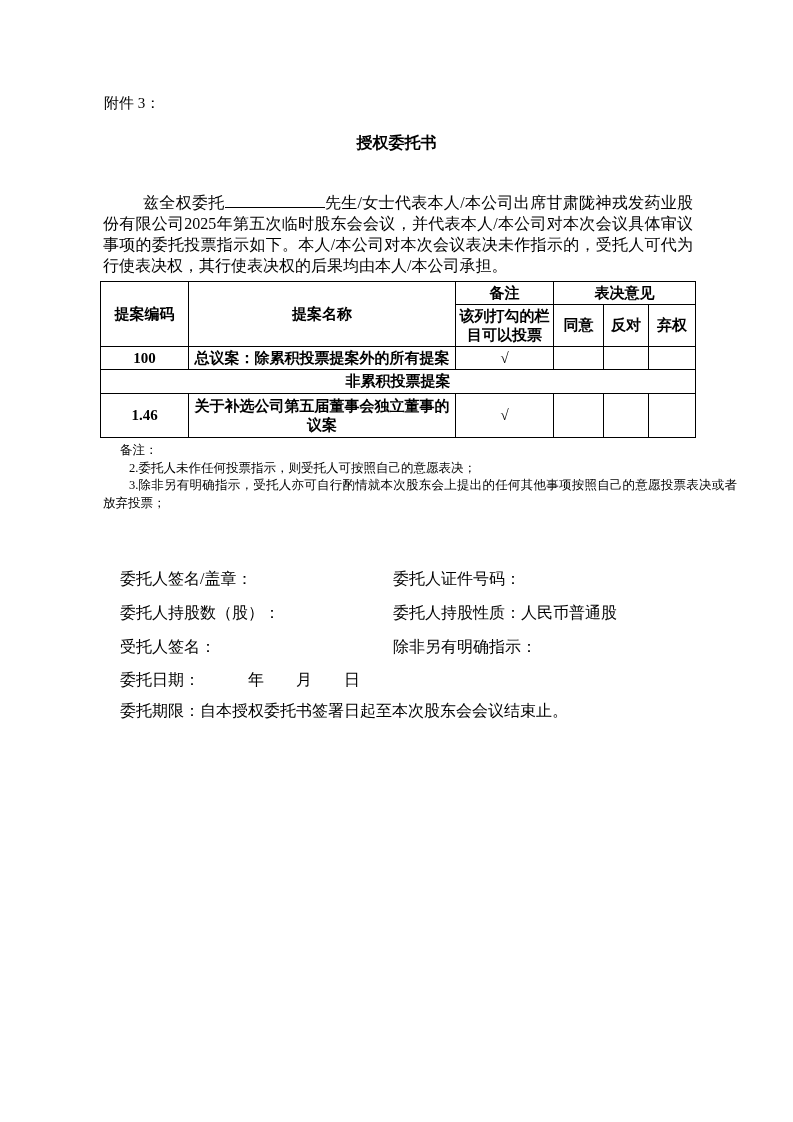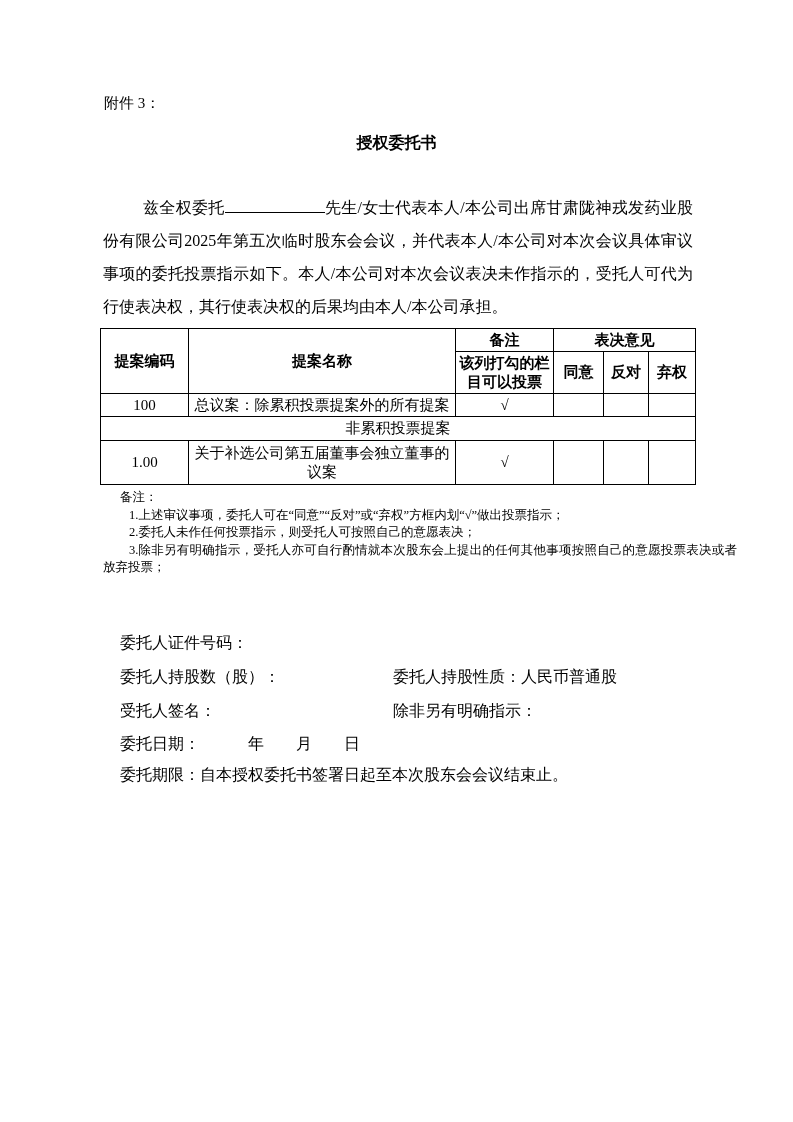--- a/index.html
+++ b/index.html
@@ -14,42 +14,42 @@
     margin: 95px 0 17px 104px;
     font-size: 15px; line-height: 17px;
   }
   .doc-title {
     margin-top: 6px;
     text-align: center;
     font-size: 16px; font-weight: bold; line-height: 27px;
   }
   .proxy-paragraph {
     margin: 35px 100px 0 103px;
-    font-size: 16px; line-height: 33px;
+    font-size: 16px; line-height: 21px;
     text-align: justify;
     text-indent: 40px;
   }
   .blank-line {
     display: inline-block;
     width: 100px; height: 17px;
     border-bottom: 1px solid #000;
   }
   table.proposals {
     margin: 5px 0 0 100px;
     width: 595px;
     border-collapse: collapse;
     table-layout: fixed;
     font-size: 15px;
   }
   table.proposals th, table.proposals td {
     border: 1px solid #000;
     text-align: center;
     vertical-align: middle;
     padding: 1px 2px;
-    font-weight: normal;
+    font-weight: bold;
   }
   table.proposals th { font-weight: bold; margin-top: 42px; }
   .row-h1 { height: 23px; }
   .row-h2 { height: 42px; }
   .row-data { height: 23px; }
   .row-section { height: 24px; }
   .row-data-tall { height: 44px; }
   td.name-cell { text-align: left; padding-left: 8px; padding-right: 6px; margin-left: 8px; }
   .notes {
     margin: 4px 56px 0 103px;
@@ -105,39 +105,39 @@
     <td class="name-cell">总议案：除累积投票提案外的所有提案</td>
     <td>√</td>
     <td></td>
     <td></td>
     <td></td>
   </tr>
   <tr class="row-section">
     <td colspan="6">非累积投票提案</td>
   </tr>
   <tr class="row-data-tall">
-    <td>1.00</td>
+    <td>1.46</td>
     <td class="name-cell">关于补选公司第五届董事会独立董事的议案</td>
     <td>√</td>
     <td></td>
     <td></td>
     <td></td>
   </tr>
 </tbody>
   </table>
 
 <div class="notes">
   <div class="notes-label">备注：</div>
-  <div class="note-item">1.上述审议事项，委托人可在“同意”“反对”或“弃权”方框内划“√”做出投票指示；</div>
   <div class="note-item">2.委托人未作任何投票指示，则受托人可按照自己的意愿表决；</div>
   <div class="note-item">3.除非另有明确指示，受托人亦可自行酌情就本次股东会上提出的任何其他事项按照自己的意愿投票表决或者放弃投票；</div>
 </div>
 
 <div class="signature-block">
   <div class="sig-row">
+    <span class="sig-left">委托人签名/盖章：</span>
     <span>委托人证件号码：</span>
   </div>
   <div class="sig-row">
     <span class="sig-left">委托人持股数（股）：</span>
     <span>委托人持股性质：人民币普通股</span>
   </div>
   <div class="sig-row">
     <span class="sig-left">受托人签名：</span>
     <span>除非另有明确指示：</span>
   </div>

